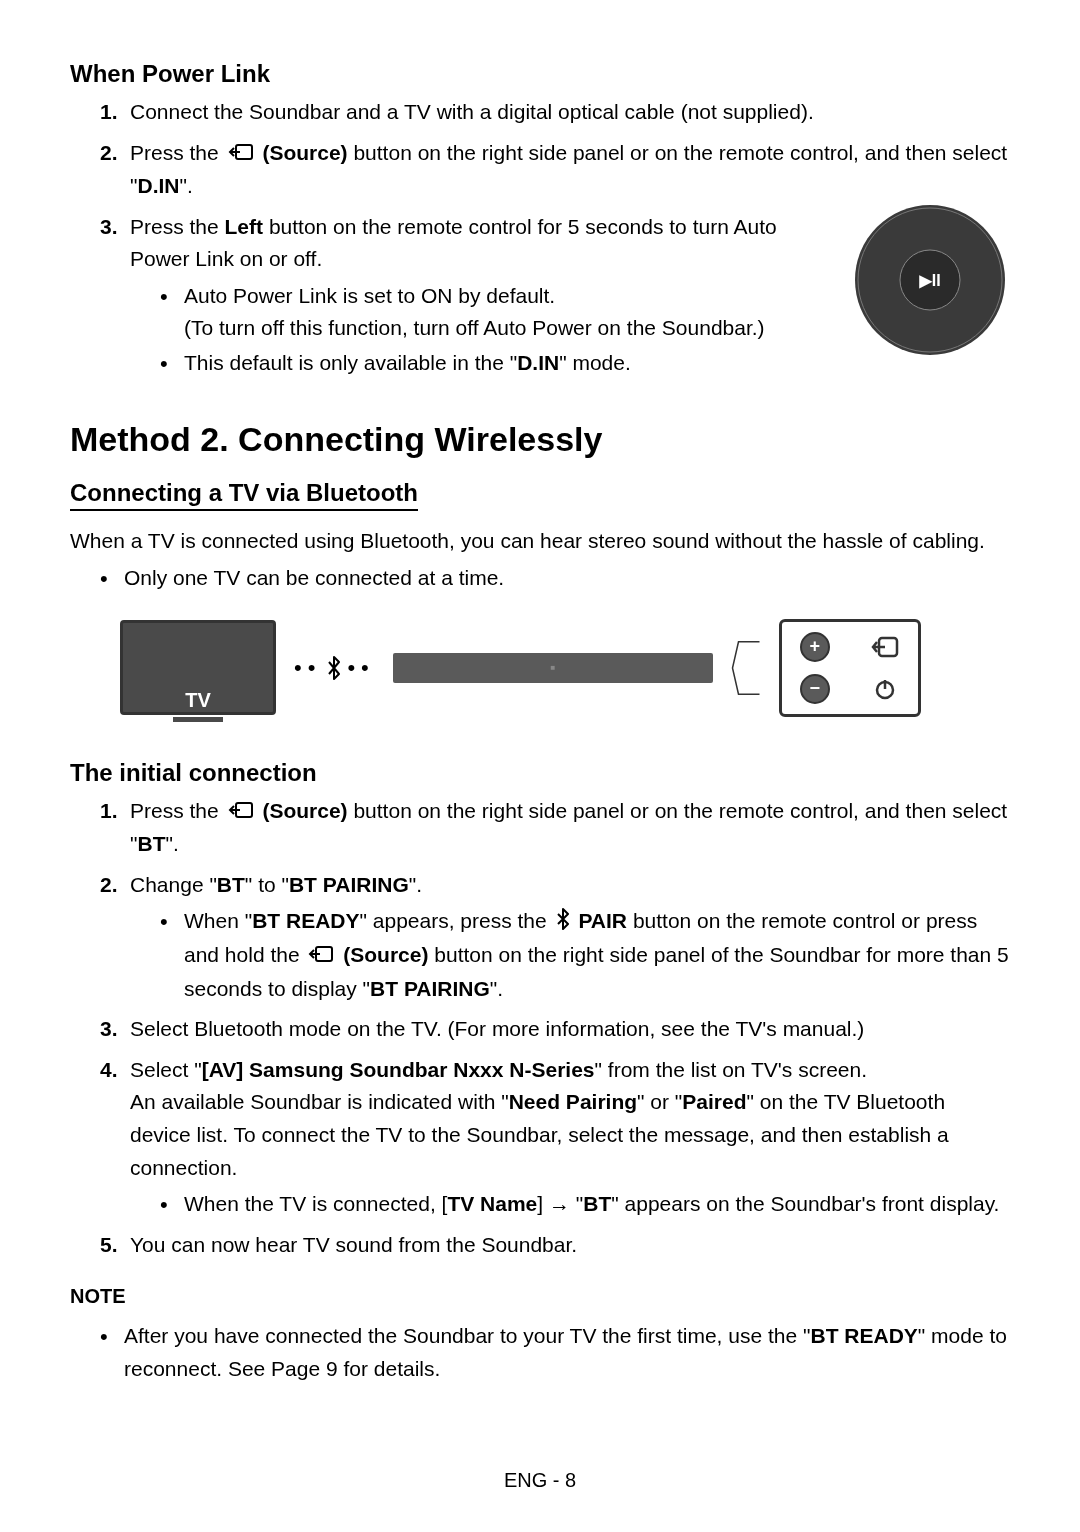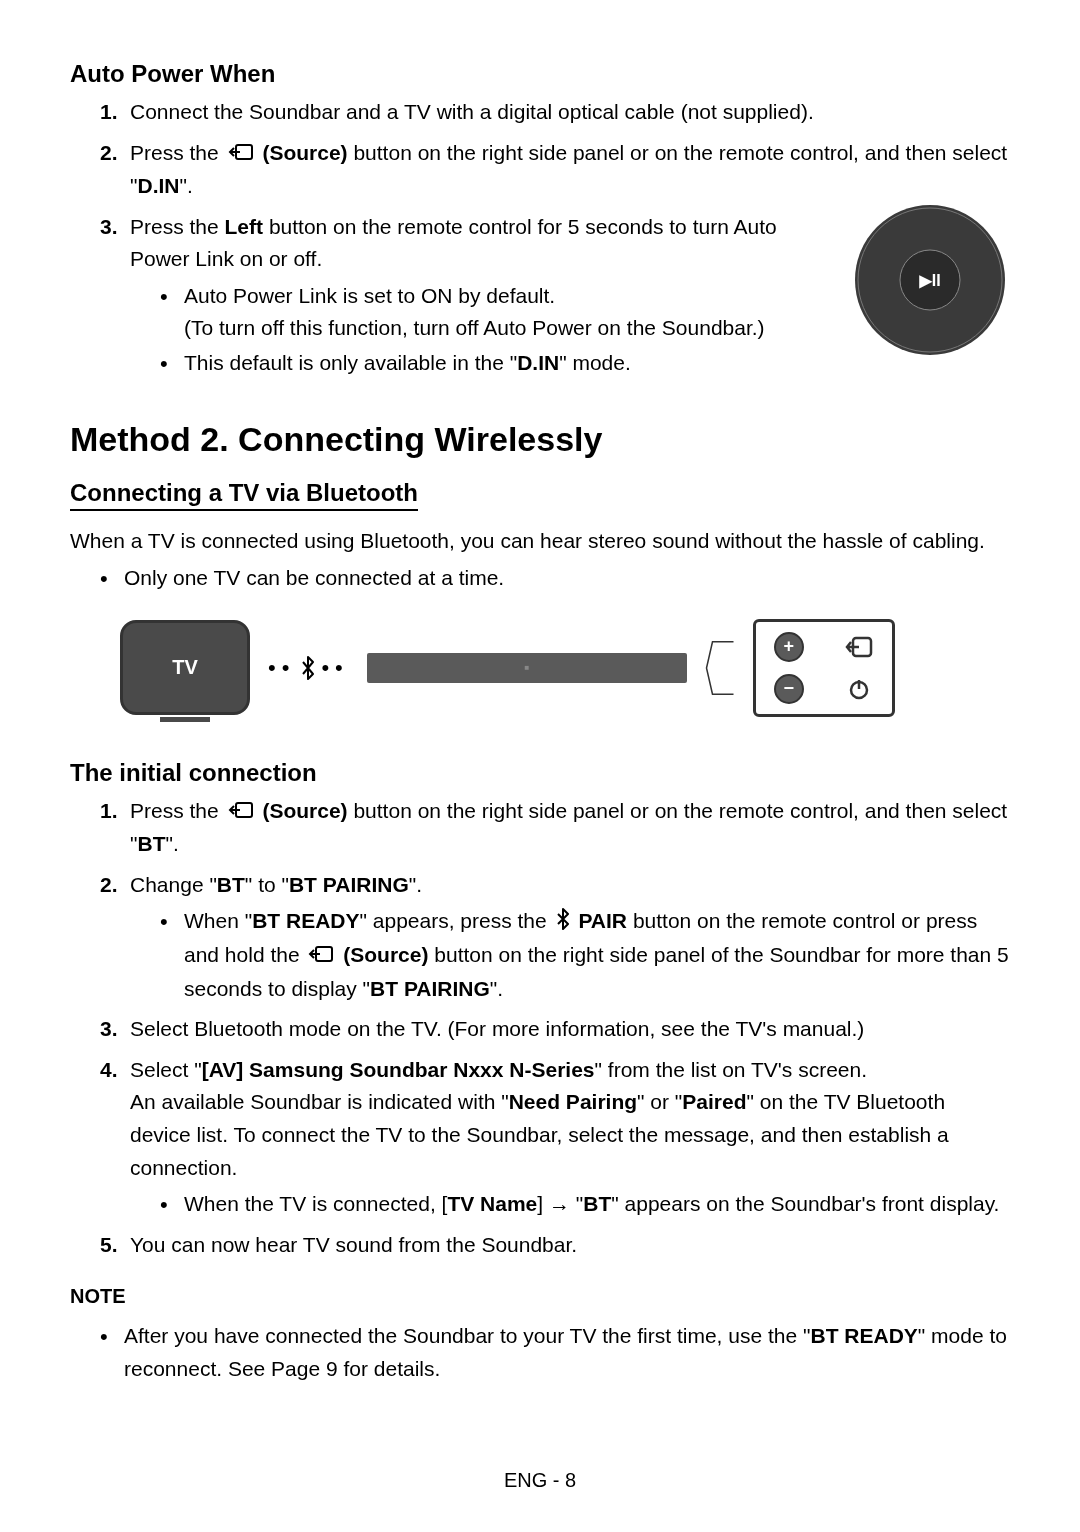--- a/index.html
+++ b/index.html
@@ -91,28 +91,28 @@
       top: 200px;
     }
     .diagram-row {
       display: flex;
       align-items: center;
       justify-content: flex-start;
       padding: 18px 0 24px 50px;
       gap: 18px;
     }
     .tv-box {
-      width: 130px;
+      width: 156px;
       height: 95px;
       border: 3px solid #333;
-      border-radius: 16px;
+      border-radius: 4px;
       background: #4a4a4a;
       color: white;
       display: flex;
-      align-items: center;
+      align-items: flex-end;
       justify-content: center;
       font-size: 20px;
       font-weight: bold;
       position: relative;
     }
     .tv-stand {
       position: absolute;
       bottom: -10px;
       left: 50%;
       transform: translateX(-50%);
@@ -188,21 +188,21 @@
     }
     .step3-text {
       flex: 1;
       max-width: 700px;
     }
   </style>
 </head>
 <body>
 
 <div>
-  <div class="section-subtitle">Auto Power When</div>
+  <div class="section-subtitle">When Power Link</div>
 
   <ol class="ordered-list">
     <li data-num="1">
       <span>Connect the Soundbar and a TV with a digital optical cable (not supplied).</span>
     </li>
     <li data-num="2">
       <span>Press the </span>
       <span class="inline-icon">
         <svg width="26" height="18" viewBox="0 0 26 18">
             <rect x="8" y="2" width="16" height="14" rx="2" fill="none" stroke="#000" stroke-width="2"></rect>

